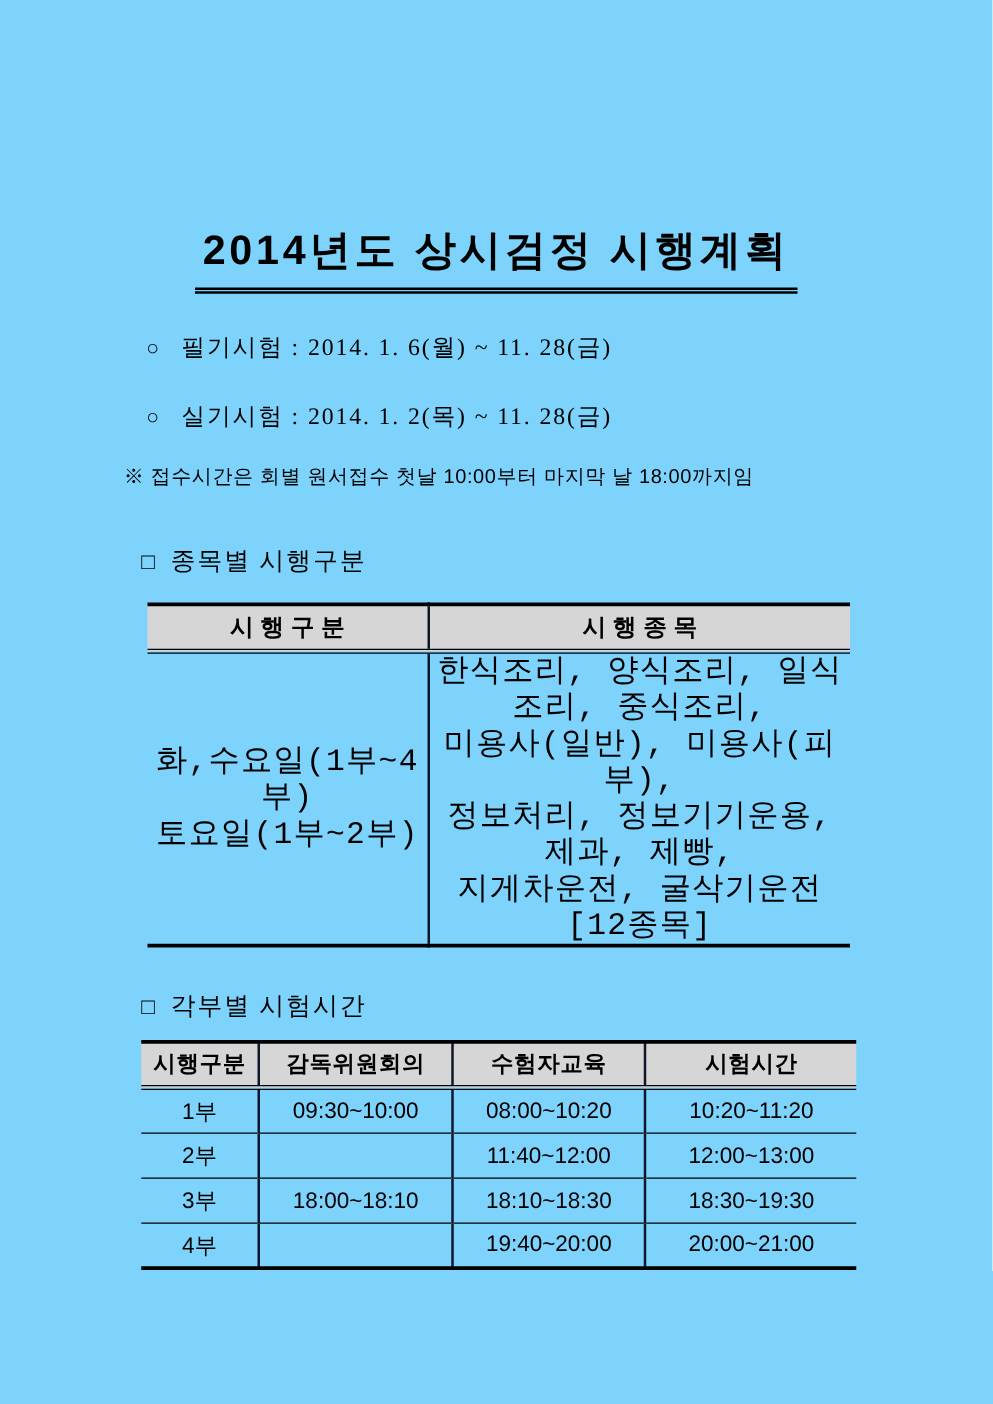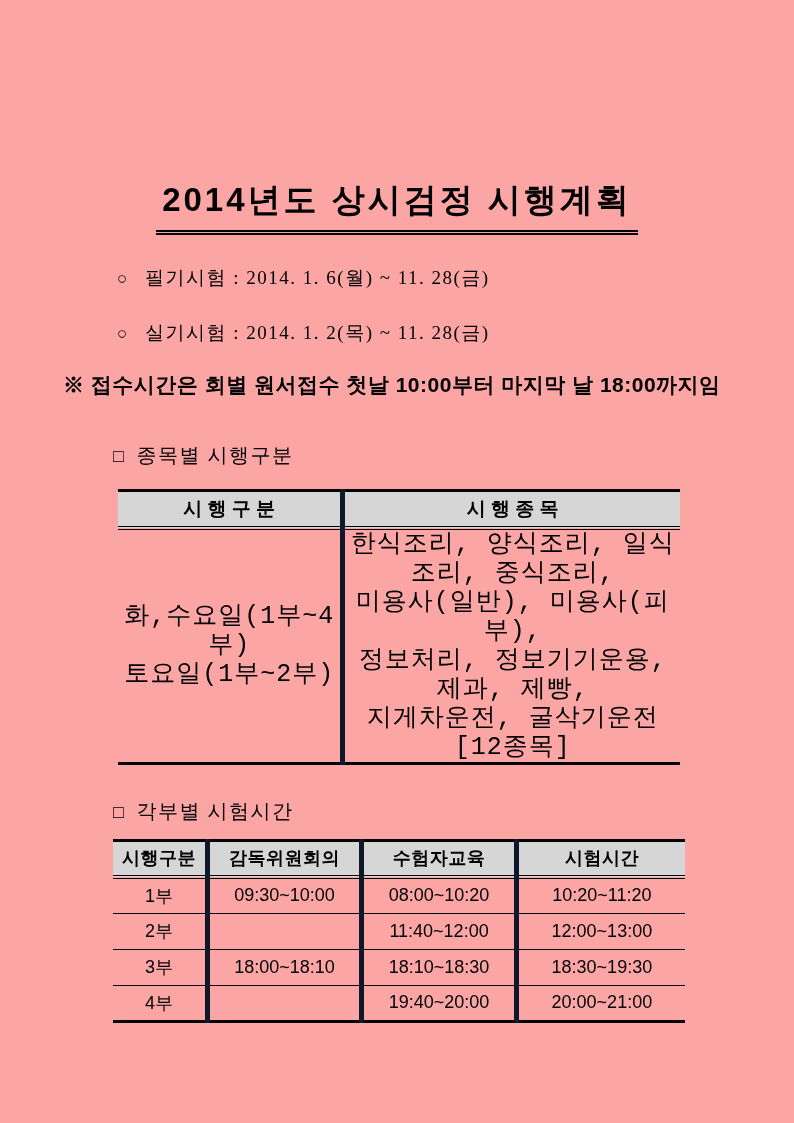--- a/index.html
+++ b/index.html
@@ -2,21 +2,21 @@
 <html><head>
 <meta charset="utf-8">
 <style>
   * { margin: 0; padding: 0; box-sizing: border-box; }
   html, body { background: #ffffff; }
   .page {
     position: relative;
     width: 794px;
     height: 1123px;
     margin: 0 auto;
-    background: #fca5a5;
+    background: #7dd3fc;
     color: #000000;
     font-family: "Liberation Serif", serif;
     overflow: hidden;
   }
   .title-wrap {
     margin-top: 178px;
     text-align: center;
   }
   .doc-title {
     display: inline-block;
@@ -39,24 +39,24 @@
   .bullet-line {
     margin-left: 117px;
     font-size: 19px;
     letter-spacing: 1.5px;
   }
   .bl1 { margin-top: 30px; }
   .bl2 { margin-top: 29px; }
   .bullet { margin-right: 10px; font-size: 17px; }
   .note {
     margin-top: 25px;
-    margin-left: 63px;
-    font-family: "Liberation Sans", sans-serif;
-    font-weight: bold;
-    font-size: 21px;
+    margin-left: 99px;
+    font-family: "Liberation Sans", sans-serif;
+    font-weight: normal;
+    font-size: 16px;
     letter-spacing: 0.5px;
   }
   .sub-heading {
     margin-left: 113px;
     font-size: 20px;
     font-weight: normal;
     letter-spacing: 1.5px;
   }
   .sub1 { margin-top: 43px; }
   .sub2 { margin-top: 33px; }
@@ -65,21 +65,21 @@
     border-collapse: collapse;
     table-layout: fixed;
     border-top: 3px solid #000000;
     border-bottom: 3px solid #000000;
   }
   .tbl th, .tbl td {
     text-align: center;
     vertical-align: middle;
     padding: 0 4px;
   }
-  .tbl th + th, .tbl td + td { border-left: 5px solid #0f172a; }
+  .tbl th + th, .tbl td + td { border-left: 2px solid #0f172a; }
   .tbl thead th {
     background: #d6d6d6;
     border-bottom: 4px double #000000;
     font-family: "Liberation Sans", sans-serif;
     font-weight: bold;
     font-size: 19px;
     height: 37px;
   }
   .tbl1 {
     margin-top: 20px;

